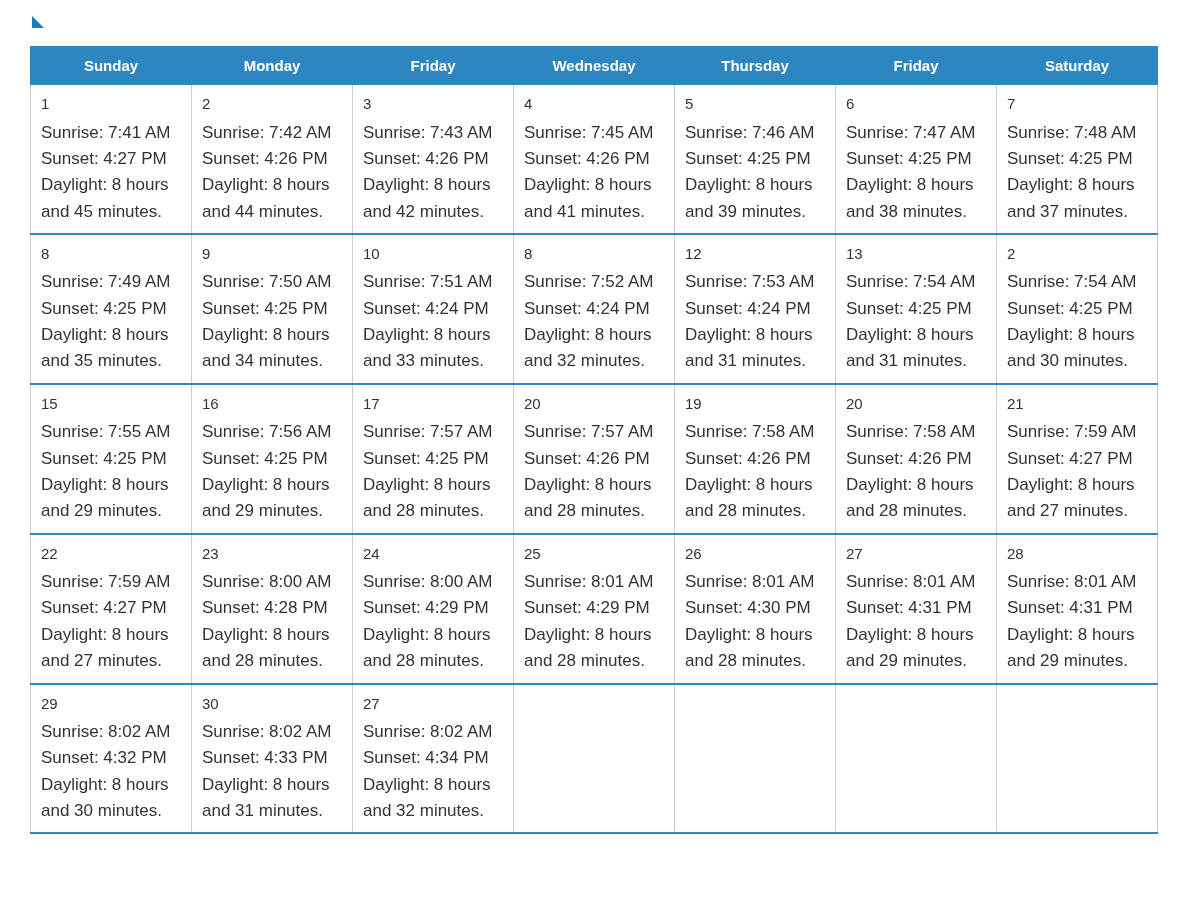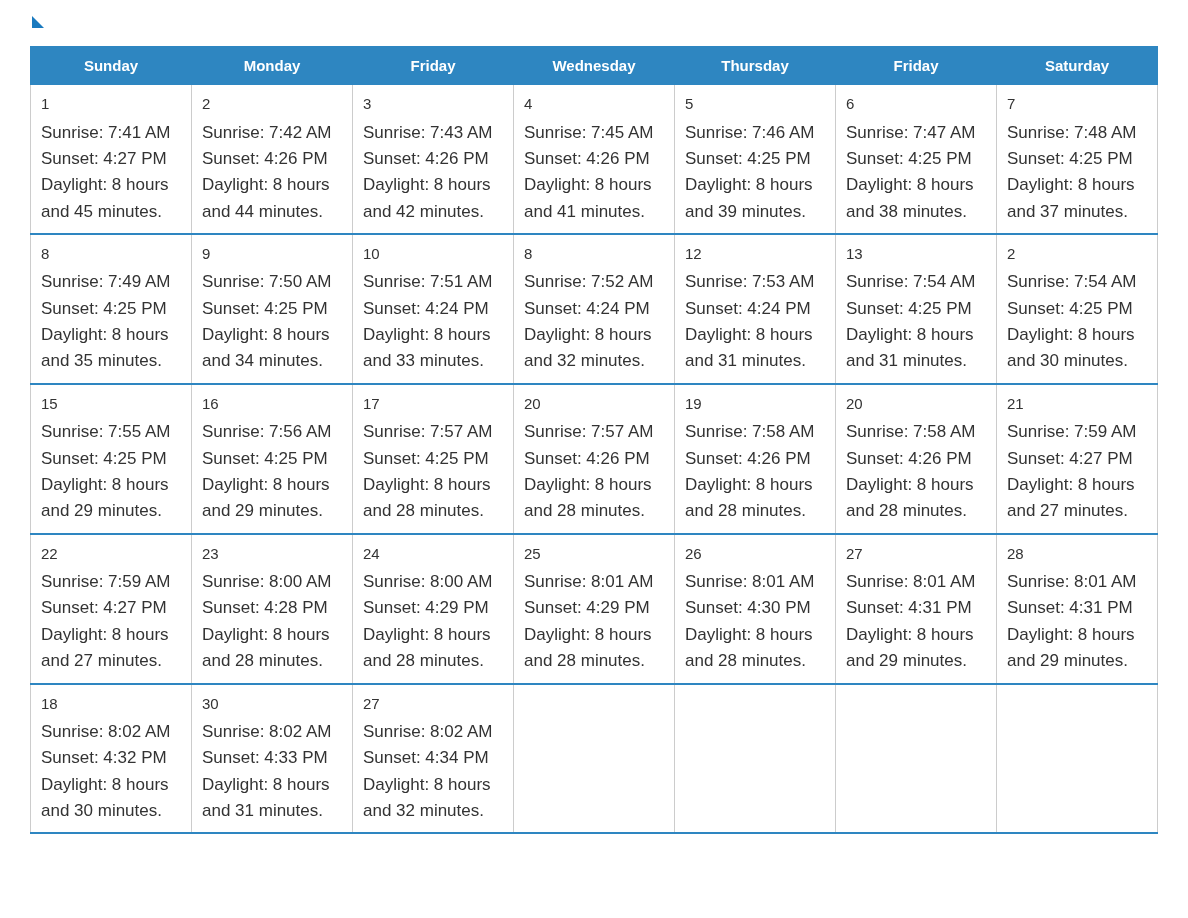--- a/index.html
+++ b/index.html
@@ -360,21 +360,21 @@
         <span class="day-number">28</span>
         <div class="day-info">
           Sunrise: 8:01 AM<br>
           Sunset: 4:31 PM<br>
           Daylight: 8 hours and 29 minutes.
         </div>
       </td>
       </tr>
       <tr>
         <td>
-        <span class="day-number">18</span>
+        <span class="day-number">29</span>
         <div class="day-info">
           Sunrise: 8:02 AM<br>
           Sunset: 4:32 PM<br>
           Daylight: 8 hours and 30 minutes.
         </div>
       </td>
         <td>
         <span class="day-number">30</span>
         <div class="day-info">
           Sunrise: 8:02 AM<br>

